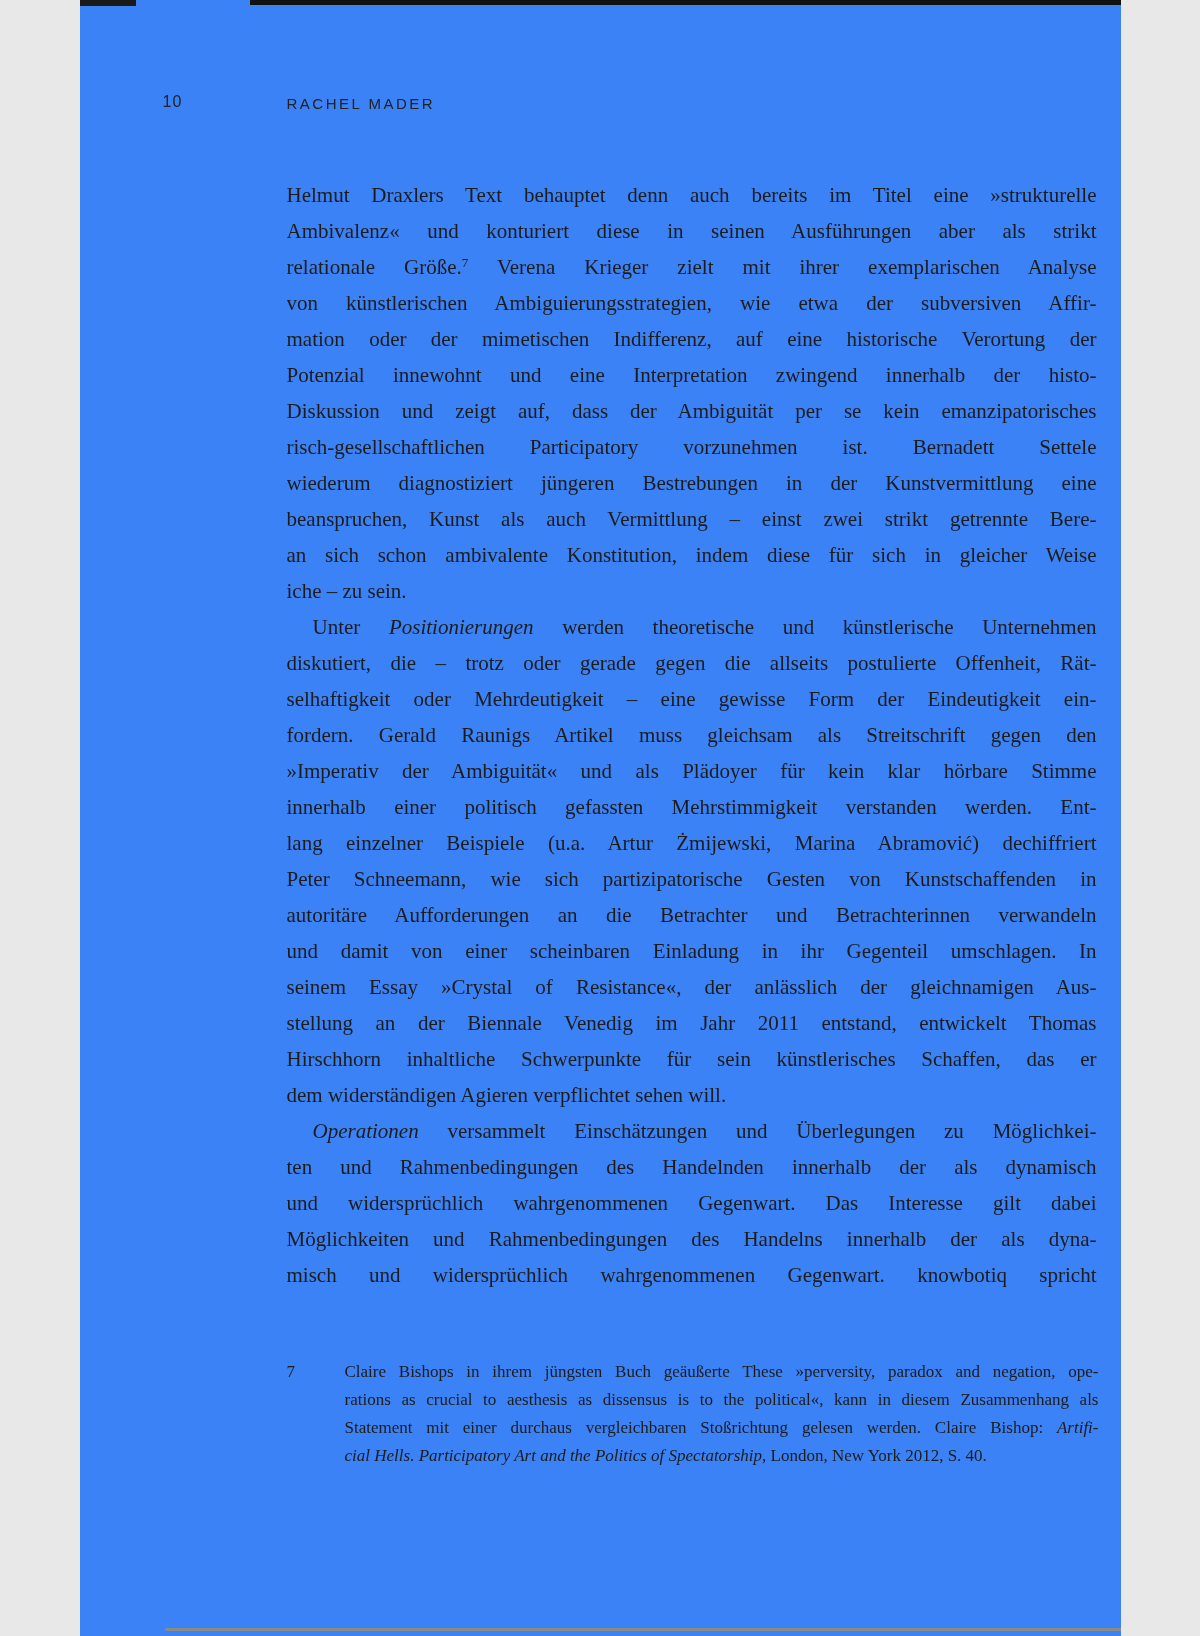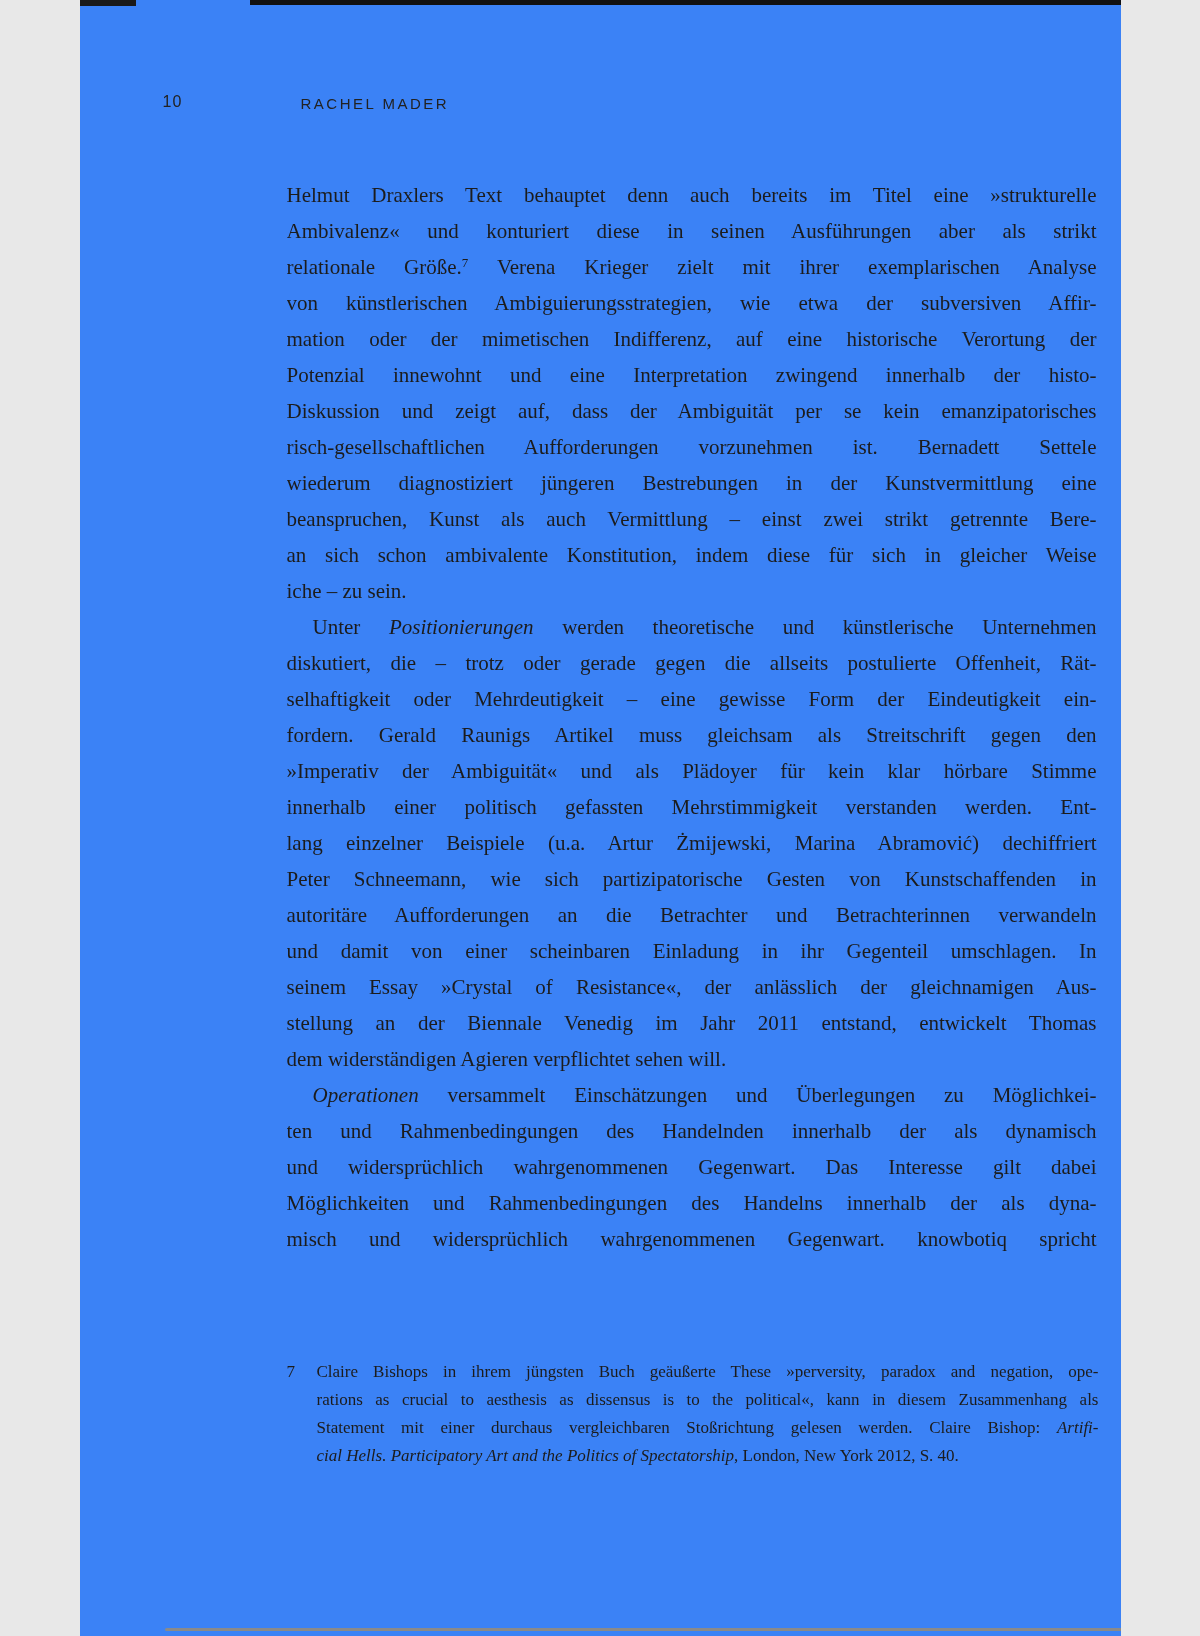--- a/index.html
+++ b/index.html
@@ -18,21 +18,21 @@
   .edge-top { position: absolute; top: 0; left: 170px; width: 1030px; height: 5px; background: #111; }
   .edge-top-left { position: absolute; top: 0; left: 0; width: 56px; height: 6px; background: #1a1a1a; }
   .edge-bottom { position: absolute; top: 1628px; left: 85px; width: 1030px; height: 3px; background: #8a8a8a; border-radius: 2px; }
 
   .pagenum {
     position: absolute; left: 83px; top: 93px;
     font-family: "Liberation Sans", sans-serif;
     font-size: 16px; letter-spacing: 1px; color: #222;
   }
   .runhead {
-    position: absolute; left: 221px; top: 95px;
+    position: absolute; left: 207px; top: 95px;
     font-family: "Liberation Sans", sans-serif;
     font-size: 15px; letter-spacing: 2.5px; color: #222;
   }
 
   .bodytext {
     position: absolute; left: 207px; top: 177px; width: 810px;
     font-size: 21px;
   }
   .line {
     height: 36px; line-height: 36px;
@@ -47,20 +47,21 @@
   .footnote {
     position: absolute; left: 207px; top: 1358px; width: 812px;
     font-size: 17px; display: flex;
   }
   .fn-num { flex: 0 0 30px; width: 30px; line-height: 28px; }
   .fn-lines { flex: 1; min-width: 0; }
   .fn-line {
     height: 28px; line-height: 28px;
     text-align: justify; text-align-last: justify;
     overflow: hidden;
+    margin-left: 28px;
   }
   .fn-line.last { text-align-last: left; }
 </style>
 </head>
 <body>
 
 <div class="page">
   <div class="edge-top"></div>
   <div class="edge-top-left"></div>
   <div class="edge-bottom"></div>
@@ -70,39 +71,40 @@
 
   <div class="bodytext" id="body-text">
       <div>
         <div class="line"><span>Helmut Draxlers Text behauptet denn auch bereits im Titel eine »strukturelle</span></div>
         <div class="line"><span>Ambivalenz« und konturiert diese in seinen Ausführungen aber als strikt</span></div>
         <div class="line"><span>relationale Größe.</span><sup>7</sup><span> Verena Krieger zielt mit ihrer exemplarischen Analyse</span></div>
         <div class="line"><span>von künstlerischen Ambiguierungsstrategien, wie etwa der subversiven Affir-</span></div>
         <div class="line"><span>mation oder der mimetischen Indifferenz, auf eine historische Verortung der</span></div>
         <div class="line"><span>Potenzial innewohnt und eine Interpretation zwingend innerhalb der histo-</span></div>
         <div class="line"><span>Diskussion und zeigt auf, dass der Ambiguität per se kein emanzipatorisches</span></div>
-        <div class="line"><span>risch-gesellschaftlichen Aufforderungen vorzunehmen ist. Bernadett Settele</span></div>
+        <div class="line"><span>risch-gesellschaftlichen Participatory vorzunehmen ist. Bernadett Settele</span></div>
         <div class="line"><span>wiederum diagnostiziert jüngeren Bestrebungen in der Kunstvermittlung eine</span></div>
         <div class="line"><span>beanspruchen, Kunst als auch Vermittlung – einst zwei strikt getrennte Bere-</span></div>
         <div class="line"><span>an sich schon ambivalente Konstitution, indem diese für sich in gleicher Weise</span></div>
         <div class="line last"><span>iche – zu sein.</span></div>
       </div>
       <div>
         <div class="line indent"><span>Unter </span><em>Positionierungen</em><span> werden theoretische und künstlerische Unternehmen</span></div>
         <div class="line"><span>diskutiert, die – trotz oder gerade gegen die allseits postulierte Offenheit, Rät-</span></div>
         <div class="line"><span>selhaftigkeit oder Mehrdeutigkeit – eine gewisse Form der Eindeutigkeit ein-</span></div>
         <div class="line"><span>fordern. Gerald Raunigs Artikel muss gleichsam als Streitschrift gegen den</span></div>
         <div class="line"><span>»Imperativ der Ambiguität« und als Plädoyer für kein klar hörbare Stimme</span></div>
         <div class="line"><span>innerhalb einer politisch gefassten Mehrstimmigkeit verstanden werden. Ent-</span></div>
         <div class="line"><span>lang einzelner Beispiele (u.a. Artur Żmijewski, Marina Abramović) dechiffriert</span></div>
         <div class="line"><span>Peter Schneemann, wie sich partizipatorische Gesten von Kunstschaffenden in</span></div>
         <div class="line"><span>autoritäre Aufforderungen an die Betrachter und Betrachterinnen verwandeln</span></div>
         <div class="line"><span>und damit von einer scheinbaren Einladung in ihr Gegenteil umschlagen. In</span></div>
         <div class="line"><span>seinem Essay »Crystal of Resistance«, der anlässlich der gleichnamigen Aus-</span></div>
         <div class="line"><span>stellung an der Biennale Venedig im Jahr 2011 entstand, entwickelt Thomas</span></div>
+        <div class="line"><span>Hirschhorn inhaltliche Schwerpunkte für sein künstlerisches Schaffen, das er</span></div>
         <div class="line last"><span>dem widerständigen Agieren verpflichtet sehen will.</span></div>
       </div>
       <div>
         <div class="line indent"><em>Operationen</em><span> versammelt Einschätzungen und Überlegungen zu Möglichkei-</span></div>
         <div class="line"><span>ten und Rahmenbedingungen des Handelnden innerhalb der als dynamisch</span></div>
         <div class="line"><span>und widersprüchlich wahrgenommenen Gegenwart. Das Interesse gilt dabei</span></div>
         <div class="line"><span>Möglichkeiten und Rahmenbedingungen des Handelns innerhalb der als dyna-</span></div>
         <div class="line"><span>misch und widersprüchlich wahrgenommenen Gegenwart. knowbotiq spricht</span></div>
       </div>
     </div>

